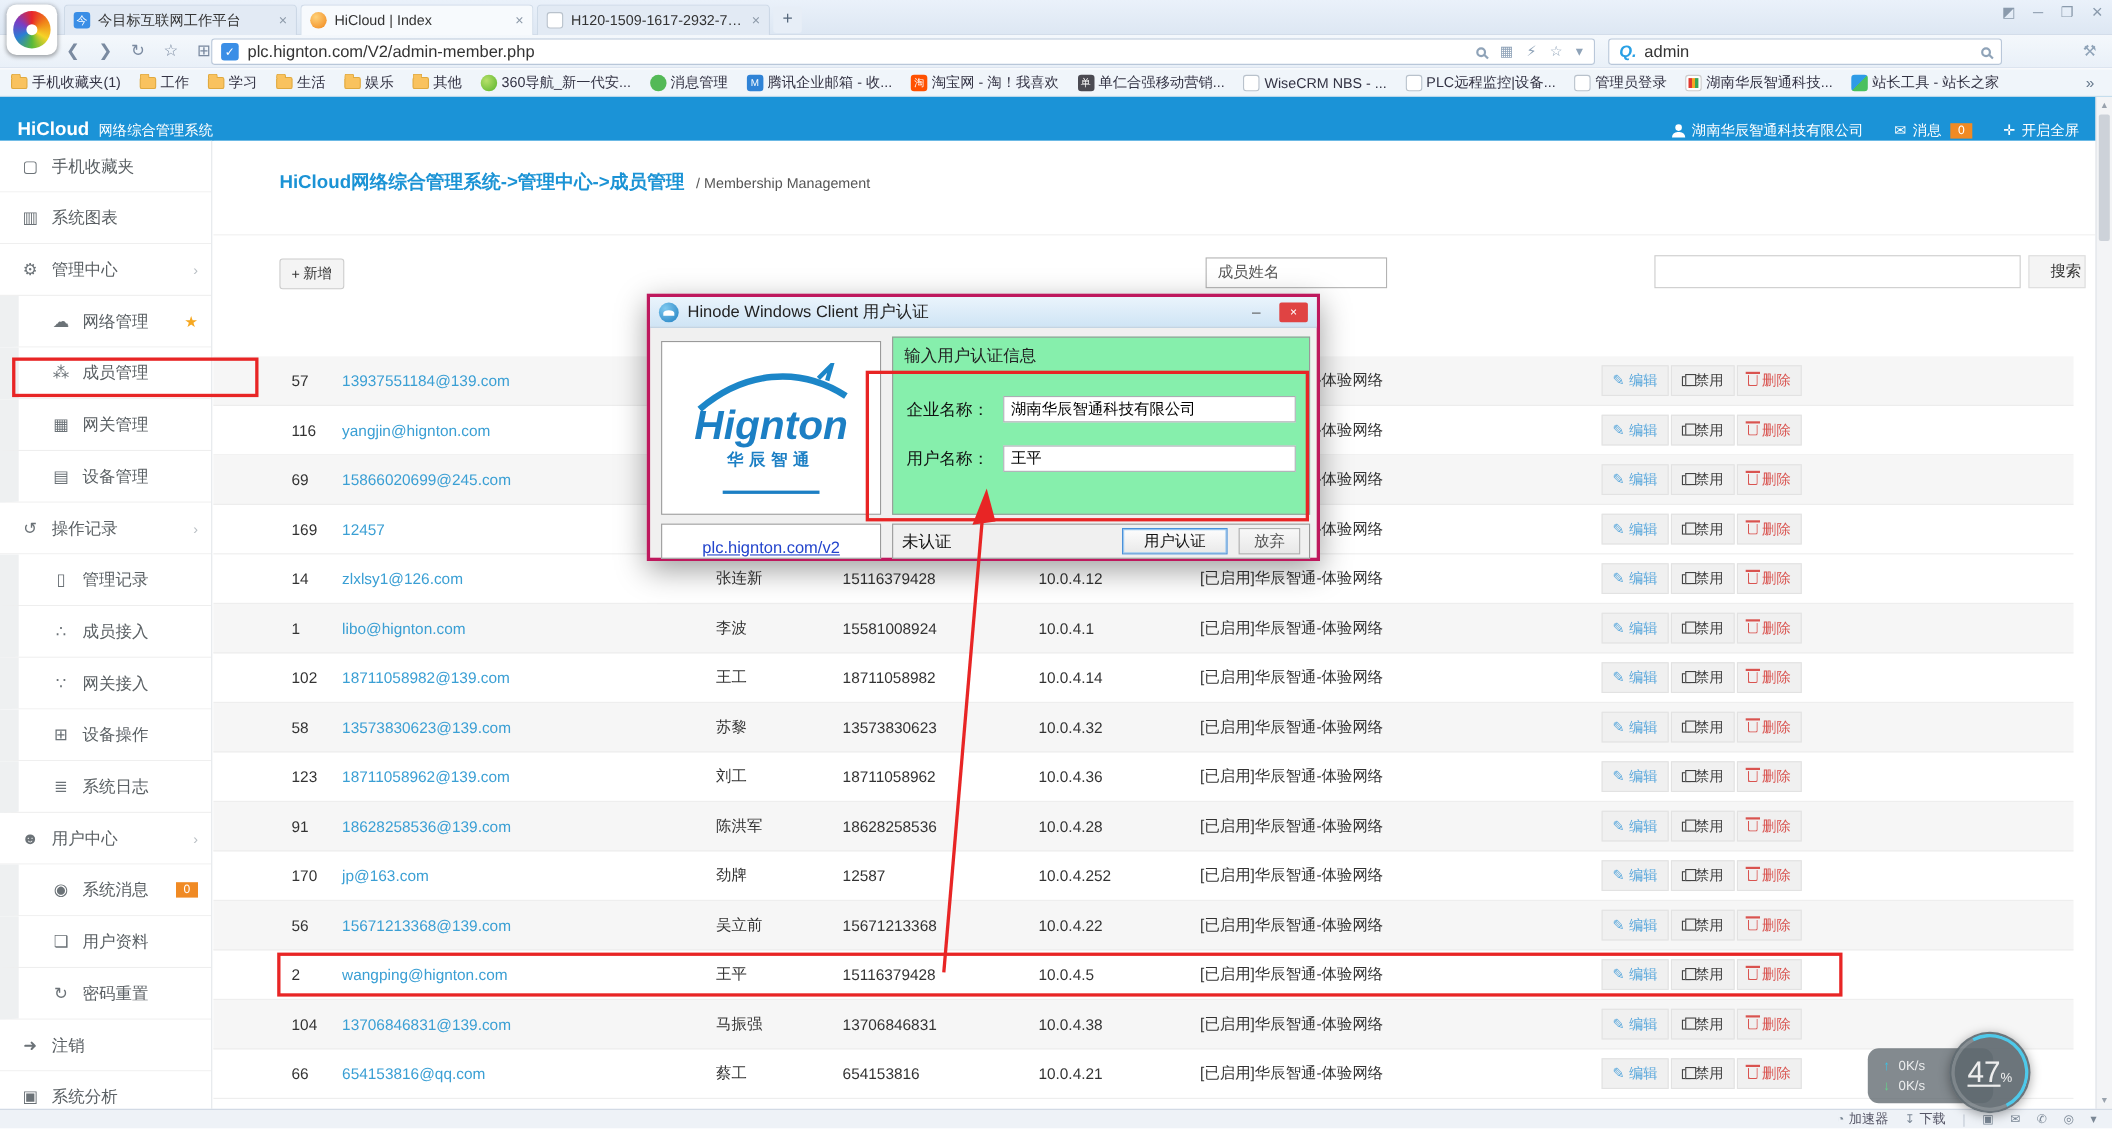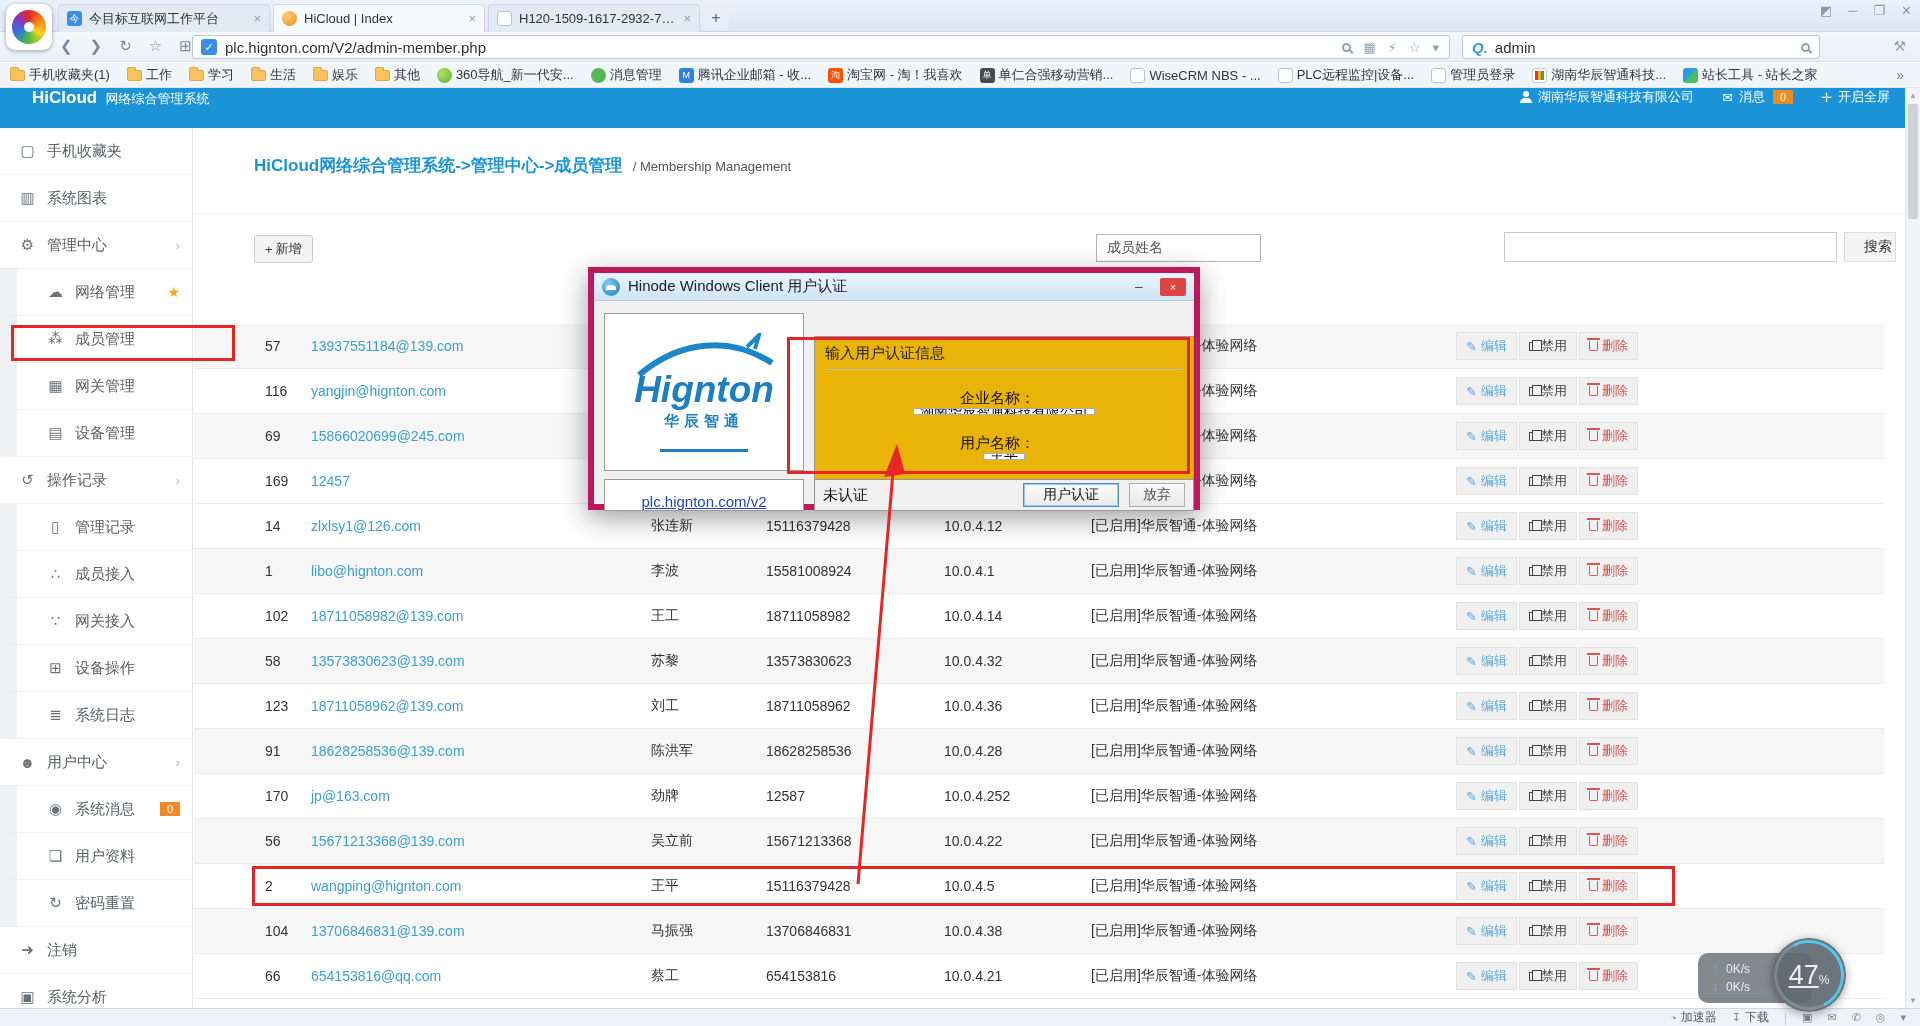--- a/index.html
+++ b/index.html
@@ -70,21 +70,21 @@
 .fi-dark { background:#4a4a52; }
 .fi-doc { background:#fff; border:1px solid #b9c2cc; }
 .fi-bars { background:#fff; border:1px solid #ccc; }
 .fi-bars::after { content:""; width:9px; height:9px;
   background:linear-gradient(90deg,#e0392f 0 3px,#f5a623 3px 6px,#3aa655 6px 9px); }
 .fi-cz { background:linear-gradient(135deg,#2e9be6 50%,#49c05e 50%); }
 .bm-overflow { margin-left:auto; color:#66788c; font-size:14px; padding-right:6px; }
 
 
 .app-header { position:absolute; left:0; top:88px; right:0; height:40px; background:#1b93d7;
-  display:flex; align-items:flex-start; color:#fff;padding-left:16px; }
+  display:flex; align-items:flex-end; color:#fff; }
 .brand { margin-left:16px; }
 .brand b { font-size:17px; }
 .brand span { font-size:13px; margin-left:4px; }
 .hdr-right { margin-left:auto; display:flex; align-items:center; gap:28px;
   margin-right:30px; font-size:13px; }
 .hdr-item { display:flex; align-items:center; gap:6px; }
 .person-icon { width:12px; height:12px; position:relative; display:inline-block; }
 .person-icon::before { content:""; position:absolute; left:3px; top:0; width:6px; height:6px;
   border-radius:50%; background:#fff; }
 .person-icon::after { content:""; position:absolute; left:0; bottom:0; width:12px; height:5px;
@@ -153,21 +153,21 @@
   background:#cdd2d9; border-radius:2px; }
 .bottom-bar { position:absolute; left:0; right:0; bottom:0; height:18px; background:#eef2f7;
   border-top:1px solid #cfd8e3; display:flex; align-items:center; justify-content:flex-end;
   gap:15px; padding:0 14px; font-size:12px; color:#556; }
 .bb-item { display:flex; align-items:center; gap:4px; }
 .bb-sep { color:#c3ccd6; }
 .tray-ico { color:#7a8795; font-size:11px; }
 
 
 .dialog { position:absolute; left:588px; top:267px; width:612px; height:243px; z-index:40;
-  background:#f0f0f0; border:6px solid #be185d; box-shadow:0 8px 26px rgba(0,0,0,.38); }
+  background:#f0f0f0; border:3px solid #be185d; box-shadow:0 8px 26px rgba(0,0,0,.38); }
 .dlg-title { height:28px; background:linear-gradient(#eaf4fc,#cfe4f5);
   border-bottom:1px solid #b8cee0; display:flex; align-items:center; gap:8px;
   padding:0 8px; font-size:15px; color:#222; }
 .dlg-ico { width:18px; height:18px; border-radius:50%;
   background:radial-gradient(circle at 32% 30%,#7fc9f0,#1f7fc0); position:relative; flex:none; }
 .dlg-ico::after { content:""; position:absolute; left:4px; top:7px; width:10px; height:5px;
   border-radius:50% 50% 0 0; background:#fff; }
 .dlg-min { margin-left:auto; width:26px; height:18px; text-align:center; line-height:16px;
   color:#555; font-size:14px; }
 .dlg-close { width:26px; height:18px; background:#e04343; border-radius:2px; color:#fff;
@@ -176,24 +176,24 @@
   background:#fff; border:1px solid #9a9a9a; display:flex; flex-direction:column;
   align-items:center; justify-content:center; }
 .logo-text { color:#1c7fc4; font-size:37px; font-weight:bold; font-style:italic; line-height:1; }
 .logo-sub { color:#1c7fc4; font-size:15px; font-weight:bold; letter-spacing:5px; margin-top:4px;
   border-bottom:3px solid #1c7fc4; padding:0 4px 18px; }
 .logo-swoosh { margin-bottom:-6px; }
 .dlg-link-box { position:absolute; left:10px; top:206px; width:200px; height:32px;
   background:#fff; border:1px solid #9a9a9a; display:flex; align-items:flex-end; justify-content:center; }
 .dlg-link { color:#2244cc; text-decoration:underline; font-size:15px; }
 .dlg-group { position:absolute; left:220px; top:36px; width:380px; height:162px;
-  border:1px solid #999; background:#eab308;margin-top:27px; }
+  border:1px solid #999; background:#86efac; }
 .dlg-group-title { margin:7px 10px 0; padding-bottom:6px; border-bottom:1px solid #bbb;
   font-size:15px; color:#222; }
-.dlg-field { display:flex; align-items:center; margin:19px 12px 0; height:26px;flex-direction:column; }
+.dlg-field { display:flex; align-items:center; margin:19px 12px 0; height:26px; }
 .dlg-label { width:88px; font-size:15px; color:#111; flex:none; }
 .dlg-input { flex:1; height:24px; background:#fff; border:1px solid #abadb3; padding:0 6px;
   display:flex; align-items:center; font-size:14px; color:#000; overflow:hidden; }
 .caret { display:none; } .caret.show { display:inline-block; width:1px; height:14px;
   background:#000; margin-left:1px; }
 .dlg-bottom { position:absolute; left:220px; top:206px; width:380px; height:32px;
   border:1px solid #999; background:#f0f0f0; display:flex; align-items:center;
   gap:10px; padding:0 8px; }
 .dlg-status { font-size:15px; color:#111; }
 .dlg-btn-auth { margin-left:auto; width:96px; height:24px; font-size:14px; color:#111;

